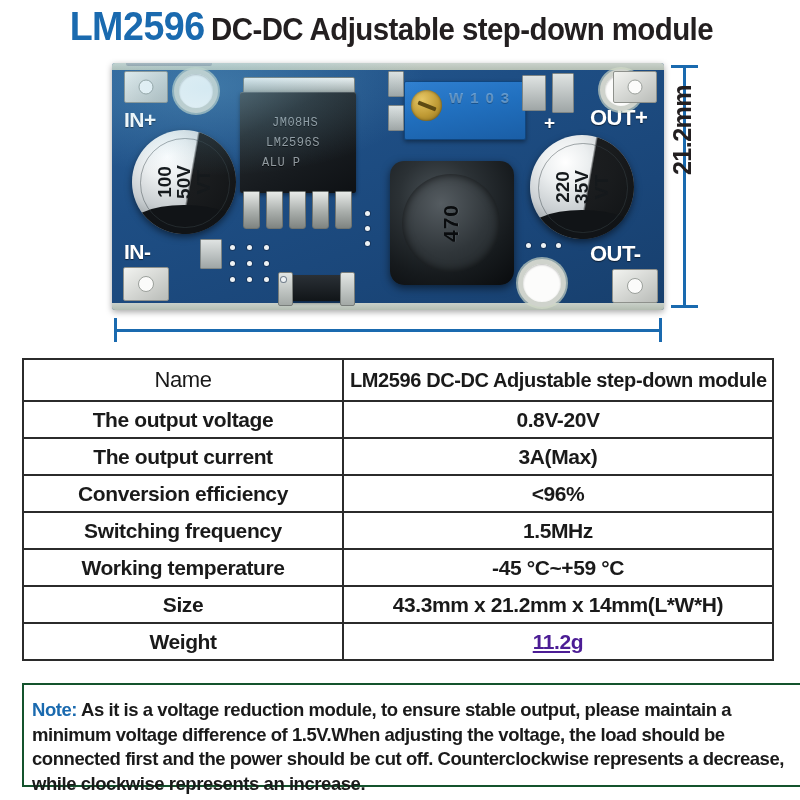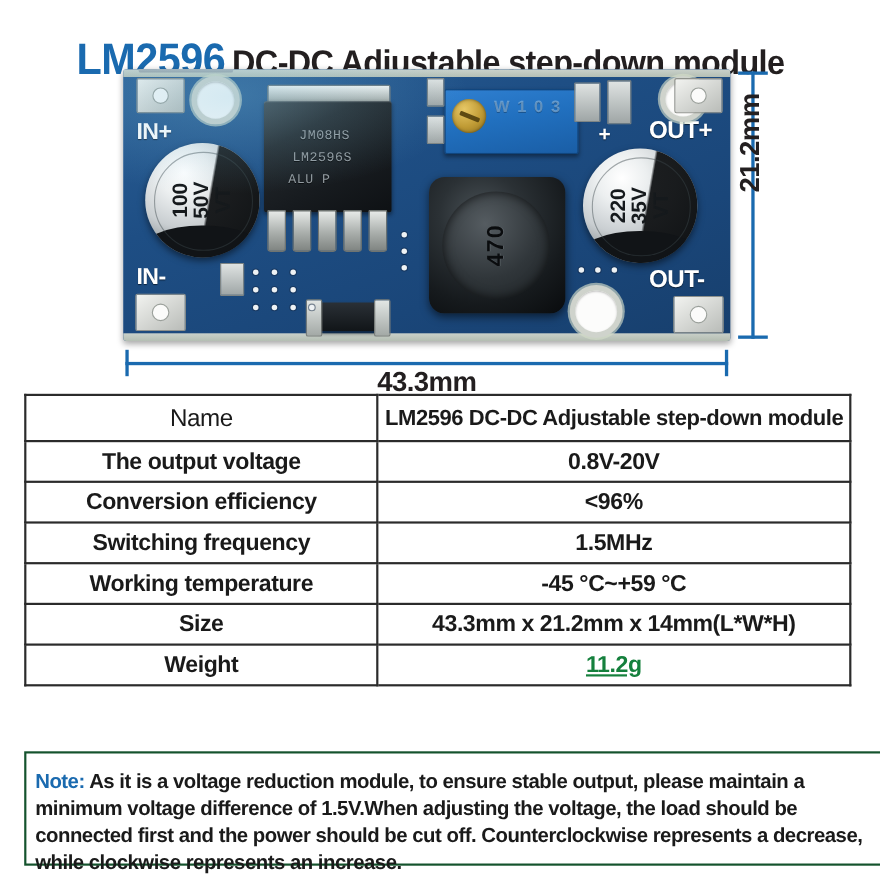--- a/index.html
+++ b/index.html
@@ -18,21 +18,20 @@
 
   
   #title-bar {
     position: absolute;
     left: 0; top: 4px;
     width: 800px; height: 48px;
     display: flex;
     align-items: baseline;
     justify-content: center;
     white-space: nowrap;
-    margin-top: 28px;
   }
   #title-model {
     font-size: 40px;
     font-weight: bold;
     color: #1a6aaf;
     letter-spacing: -0.5px;
     transform: scaleX(0.94);
     transform-origin: right bottom;
   }
   #title-rest {
@@ -320,21 +319,21 @@
     color: #1a1a1a;
     letter-spacing: -0.4px;
     overflow: hidden;
     white-space: nowrap;
   }
   #spec-table td.c-label { width: 306px; }
   #spec-table tr.first-row td { height: 40px; }
   #spec-table tr.first-row td.c-label { font-weight: normal; font-size: 22px; }
   #spec-table tr.first-row td.c-value { font-weight: bold; font-size: 20px; }
   #spec-table td.weight-value {
-    color: #15803d;
+    color: #4c1d95;
     text-decoration: underline;
   }
 
   
   #note-box {
     position: absolute;
     left: 22px; top: 683px;
     width: 800px; height: 104px;
     border: 2px solid #14532d;
     box-sizing: border-box;
@@ -460,39 +459,42 @@
       <div class="via" style="left:0;   top:0;"></div>
       <div class="via" style="left:15px;top:0;"></div>
       <div class="via" style="left:30px;top:0;"></div>
     </div>
     <div id="pcb-sheen"></div>
   </div>
 
   <div class="dim-line" id="dim-h-line"></div>
   <div class="dim-line" id="dim-h-cap-l"></div>
   <div class="dim-line" id="dim-h-cap-r"></div>
-  <div id="dim-h-label">43.3mm</div>
 
   <div class="dim-line" id="dim-v-line"></div>
   <div class="dim-line" id="dim-v-cap-t"></div>
   <div class="dim-line" id="dim-v-cap-b"></div>
   <div id="dim-v-label">21.2mm</div>
 </div>
 
 <table id="spec-table">
   <tbody>
     <tr class="first-row">
       <td class="c-label">Name</td>
       <td class="c-value">LM2596 DC-DC Adjustable step-down module</td>
     </tr>
     <tr>
       <td class="c-label">The output voltage</td>
       <td class="c-value">0.8V-20V</td>
     </tr>
     <tr>
+      <td class="c-label">The output current</td>
+      <td class="c-value">3A(Max)</td>
+    </tr>
+    <tr>
       <td class="c-label">Conversion efficiency</td>
       <td class="c-value">&lt;96%</td>
     </tr>
     <tr>
       <td class="c-label">Switching frequency</td>
       <td class="c-value">1.5MHz</td>
     </tr>
     <tr>
       <td class="c-label">Working temperature</td>
       <td class="c-value">-45 °C~+59 °C</td>

